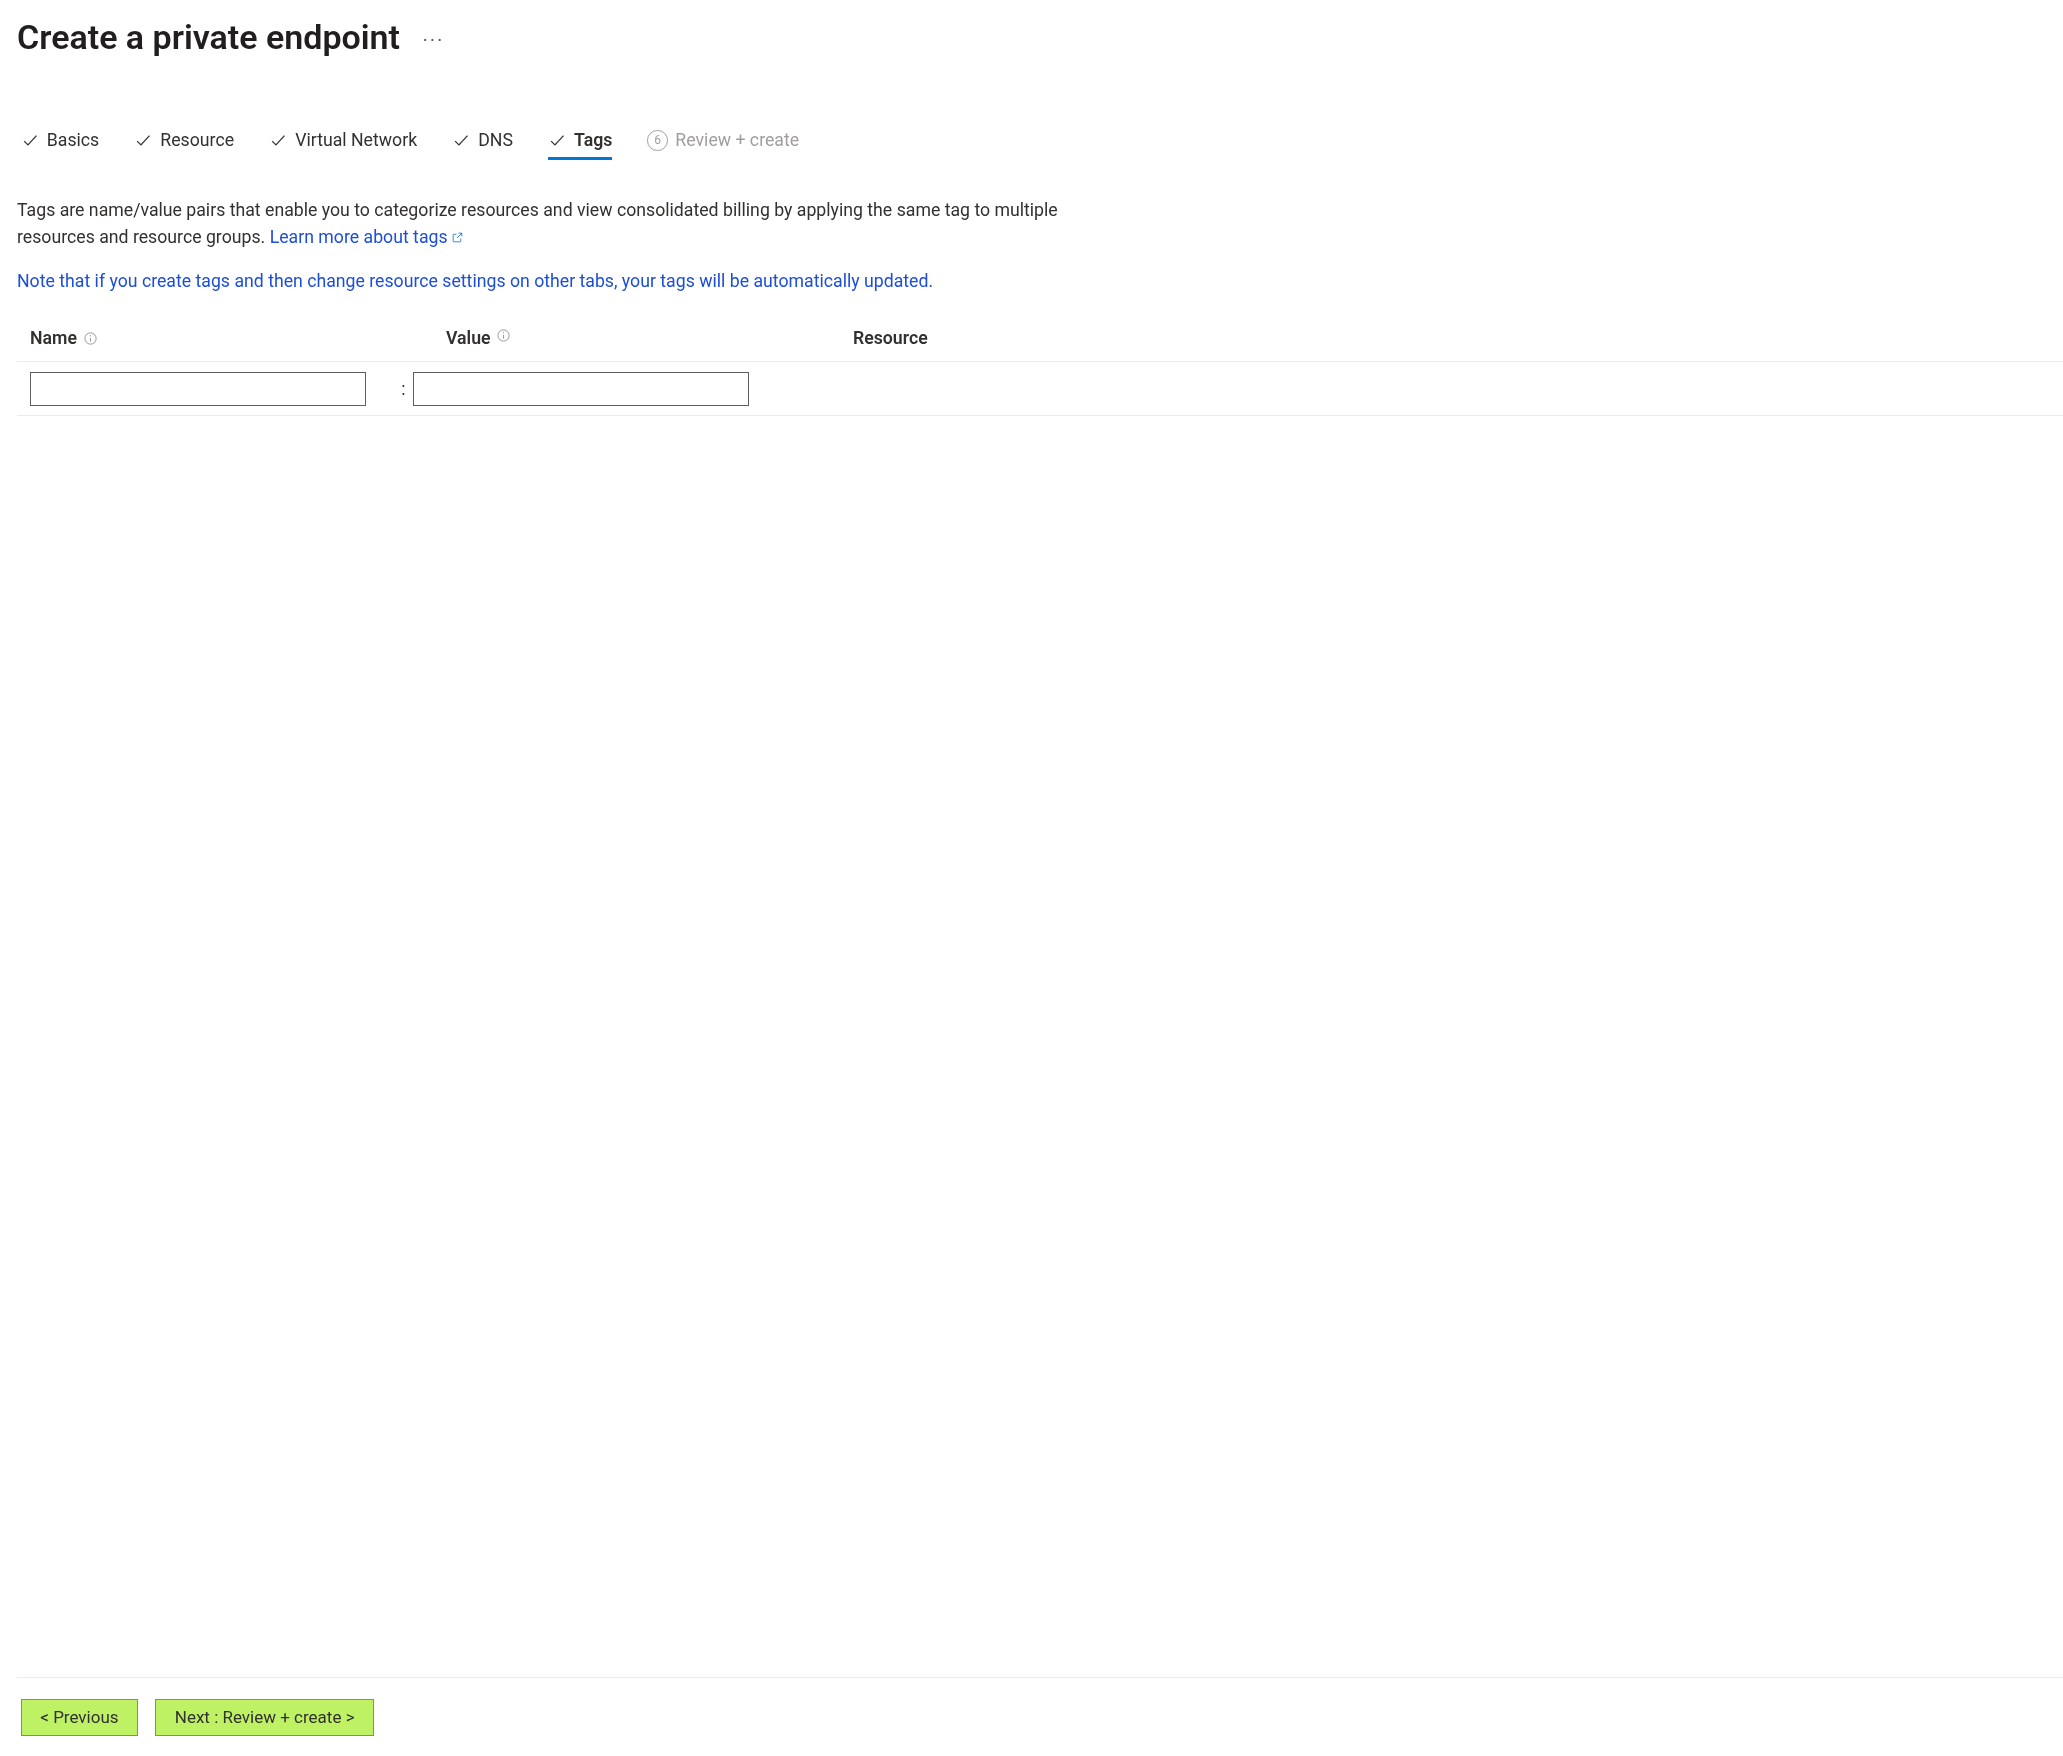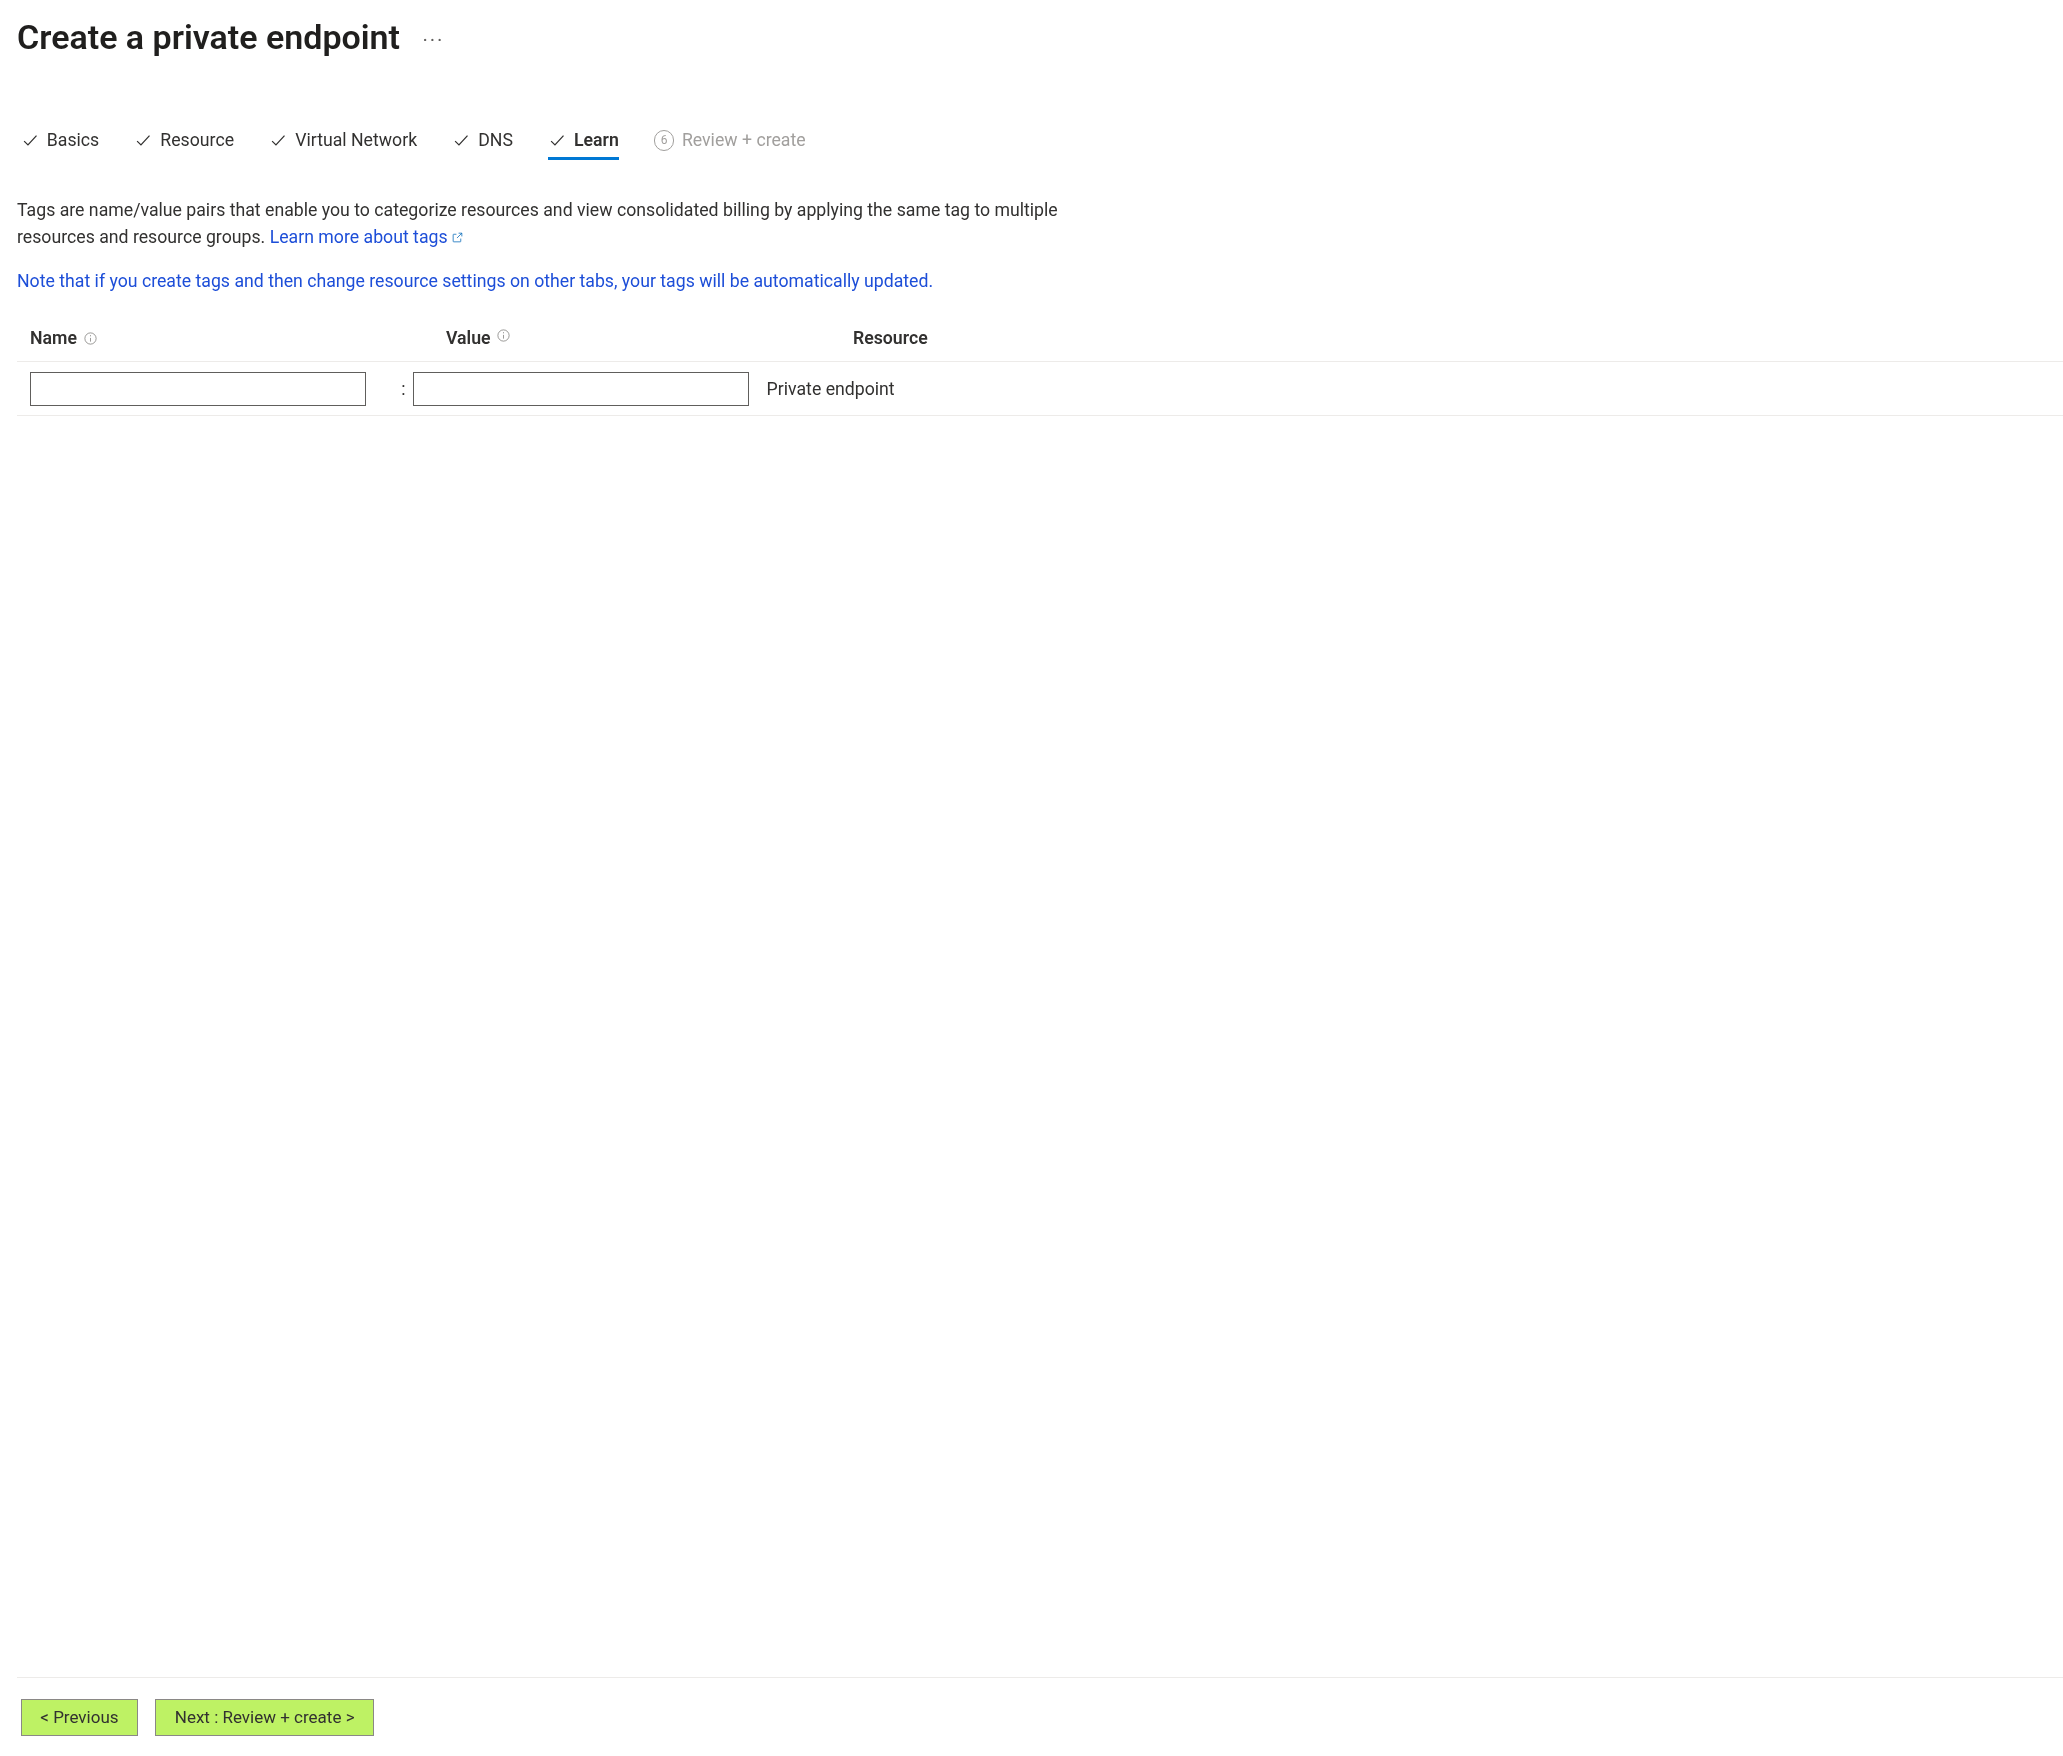--- a/index.html
+++ b/index.html
@@ -231,21 +231,21 @@
           </svg>
       </span>
       <span>DNS</span>
     </div>
     <div class="tab active">
       <span class="tab-check">
         <svg viewBox="0 0 24 24">
             <polyline points="4 13 9 18 20 6"></polyline>
           </svg>
       </span>
-      <span>Learn</span>
+      <span>Tags</span>
     </div>
     <div class="tab disabled">
       <span class="tab-num">6</span>
       <span>Review + create</span>
     </div>
   </div>
 
   <div class="desc">
     <span>Tags are name/value pairs that enable you to categorize resources and view consolidated billing by applying the same tag to multiple resources and resource groups. </span><a href="#"><span>Learn more about tags</span><span class="ext-icon"><svg viewBox="0 0 24 24">
             <path d="M14 4h6v6"></path>
@@ -283,21 +283,20 @@
       </div>
     </div>
     <div class="tag-row">
       <div class="col-name">
         <input type="text" value="" style="">
       </div>
       <div class="sep">:</div>
       <div class="col-value">
         <input type="text" value="" style="">
       </div>
-      <div class="col-resource">Private endpoint</div>
     </div>
   </div>
 
   <div class="spacer"></div>
 
   <div class="footer">
     <button class="btn">&lt; Previous</button>
     <button class="btn">Next : Review + create &gt;</button>
   </div>
 </div>

